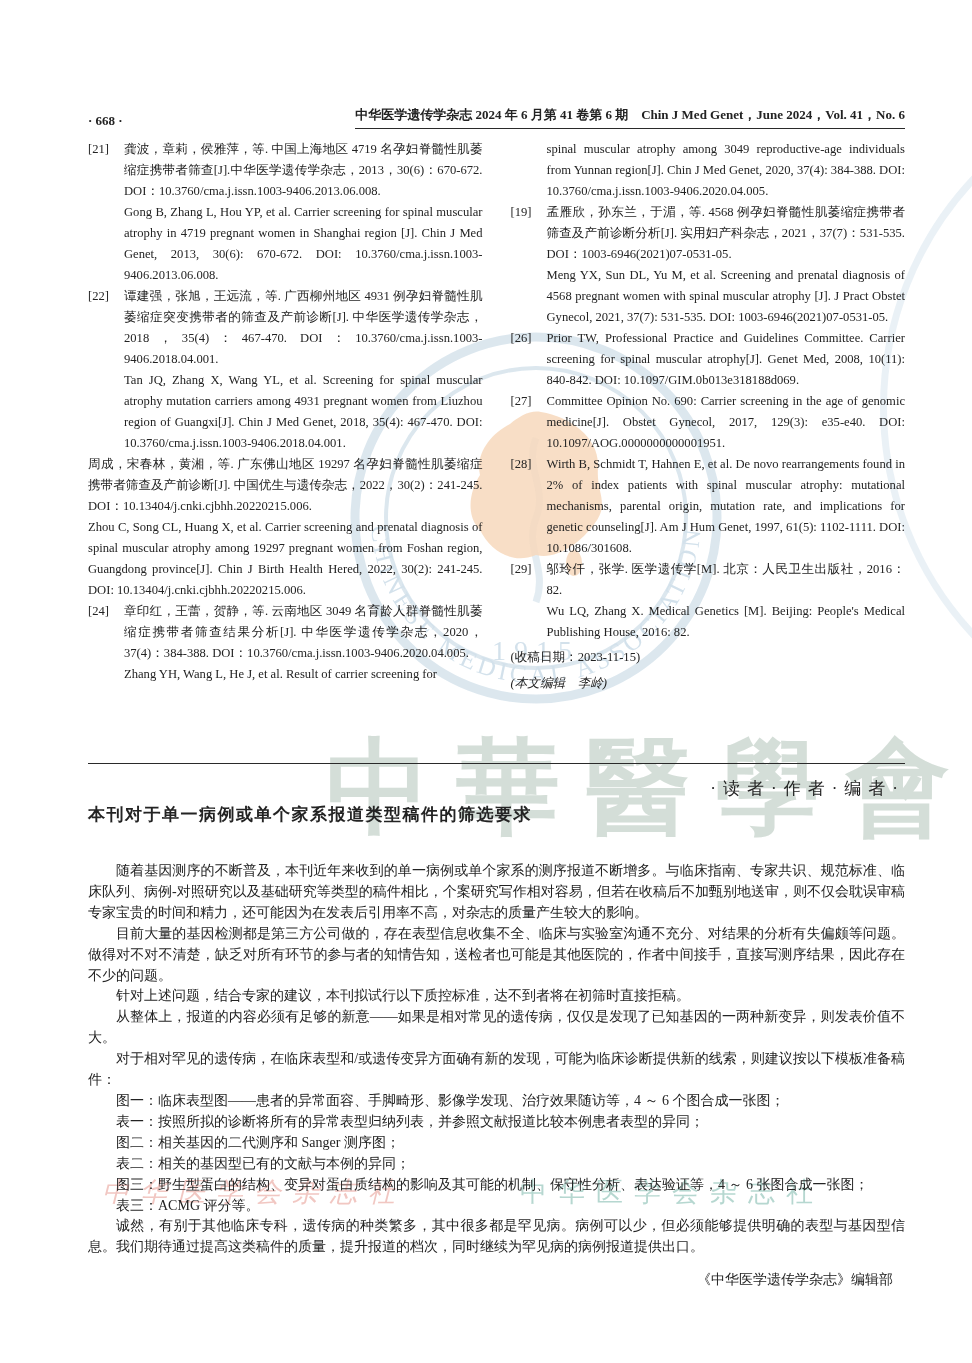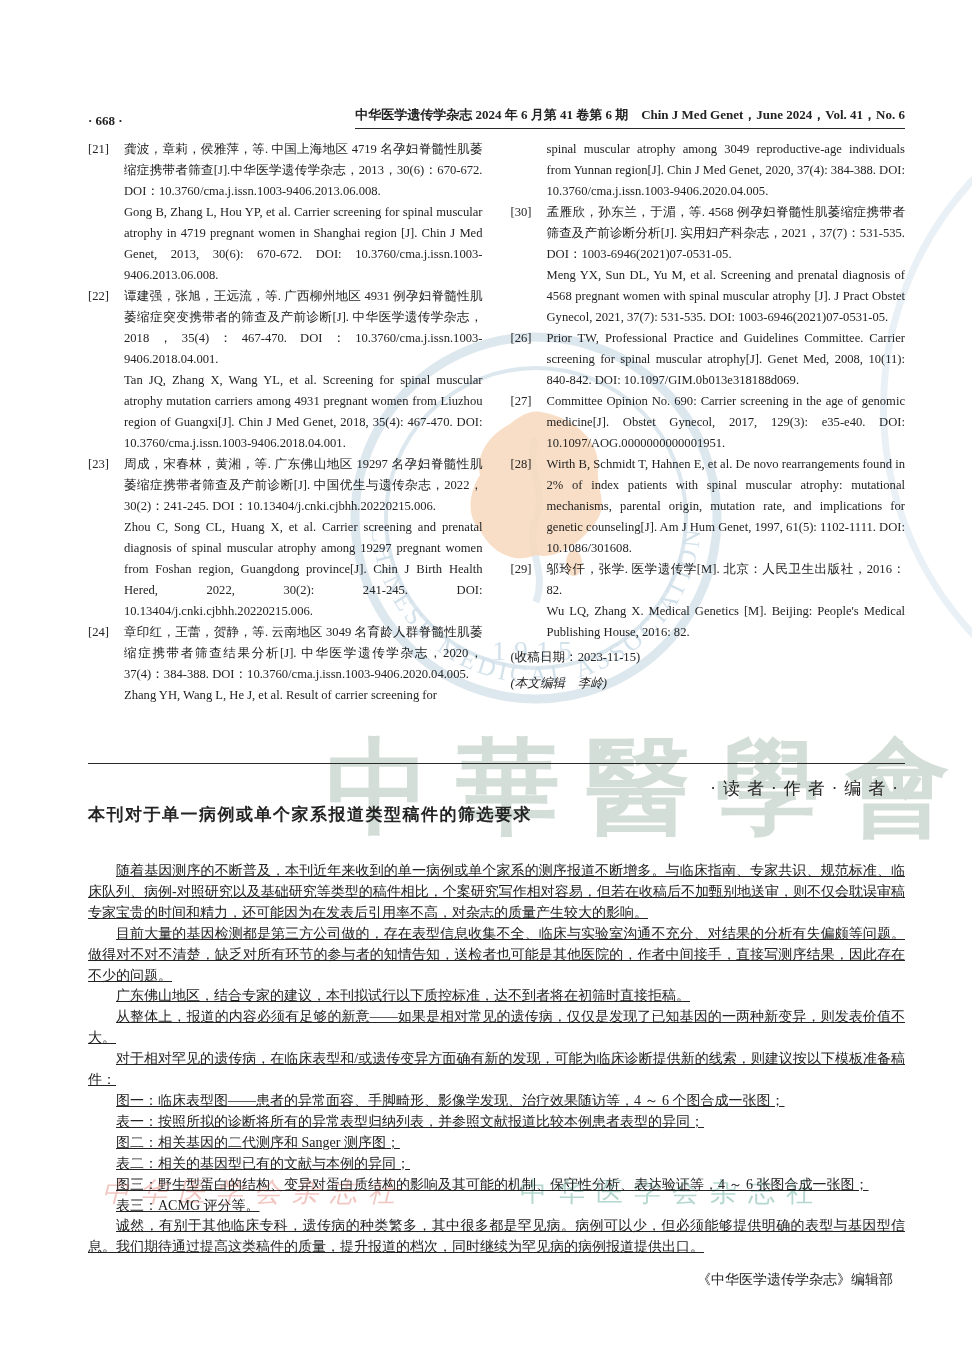--- a/index.html
+++ b/index.html
@@ -38,21 +38,21 @@
   
   .divider { position:absolute; top:763px; left:88px; right:67px;
     border-top:1.6px solid #2a2a2a; }
   .section-label { position:absolute; top:777px; right:67px;
     font-size:17px; letter-spacing:7px; }
   .notice-title { position:absolute; top:803px; left:88px;
     font-family:Liberation Serif, serif;
     font-weight:bold; font-size:17px; letter-spacing:1.5px; }
   .notice-body { position:absolute; top:861px; left:88px; right:67px;
     font-size:14px; line-height:20.9px; text-align:justify; }
-  .notice-body p { margin:0; text-indent:2em;text-decoration:underline; }
+  .notice-body p { margin:0; text-indent:2em; }
   .signature { text-align:right; padding-right:12px; margin-top:12px; }
   
   .emblem-text { font-family:"Liberation Serif",serif; }
 </style>
 </head>
 <body>
 
 <div class="page">
 
   <div class="wm wm-arc-right"></div>
@@ -92,21 +92,20 @@
         </div>
       </div>
       <div class="ref">
         <span class="ref-id">[22]</span>
         <div class="ref-body">
           <div>谭建强，张旭，王远流，等. 广西柳州地区 4931 例孕妇脊髓性肌萎缩症突变携带者的筛查及产前诊断[J]. 中华医学遗传学杂志，2018，35(4)：467-470. DOI：10.3760/cma.j.issn.1003-9406.2018.04.001.</div>
           <div>Tan JQ, Zhang X, Wang YL, et al. Screening for spinal muscular atrophy mutation carriers among 4931 pregnant women from Liuzhou region of Guangxi[J]. Chin J Med Genet, 2018, 35(4): 467-470. DOI: 10.3760/cma.j.issn.1003-9406.2018.04.001.</div>
         </div>
       </div>
       <div class="ref">
-        <span class="ref-id">[23]</span>
         <div class="ref-body">
           <div>周成，宋春林，黄湘，等. 广东佛山地区 19297 名孕妇脊髓性肌萎缩症携带者筛查及产前诊断[J]. 中国优生与遗传杂志，2022，30(2)：241-245. DOI：10.13404/j.cnki.cjbhh.20220215.006.</div>
           <div>Zhou C, Song CL, Huang X, et al. Carrier screening and prenatal diagnosis of spinal muscular atrophy among 19297 pregnant women from Foshan region, Guangdong province[J]. Chin J Birth Health Hered, 2022, 30(2): 241-245. DOI: 10.13404/j.cnki.cjbhh.20220215.006.</div>
         </div>
       </div>
       <div class="ref">
         <span class="ref-id">[24]</span>
         <div class="ref-body">
           <div>章印红，王蕾，贺静，等. 云南地区 3049 名育龄人群脊髓性肌萎缩症携带者筛查结果分析[J]. 中华医学遗传学杂志，2020，37(4)：384-388. DOI：10.3760/cma.j.issn.1003-9406.2020.04.005.</div>
           <div>Zhang YH, Wang L, He J, et al. Result of carrier screening for</div>
@@ -115,21 +114,21 @@
     </div>
 
     <div class="ref-col">
       <div class="ref">
         <span class="ref-id"></span>
         <div class="ref-body">
           <div>spinal muscular atrophy among 3049 reproductive-age individuals from Yunnan region[J]. Chin J Med Genet, 2020, 37(4): 384-388. DOI: 10.3760/cma.j.issn.1003-9406.2020.04.005.</div>
         </div>
       </div>
       <div class="ref">
-        <span class="ref-id">[30]</span>
+        <span class="ref-id">[19]</span>
         <div class="ref-body">
           <div>孟雁欣，孙东兰，于湄，等. 4568 例孕妇脊髓性肌萎缩症携带者筛查及产前诊断分析[J]. 实用妇产科杂志，2021，37(7)：531-535. DOI：1003-6946(2021)07-0531-05.</div>
           <div>Meng YX, Sun DL, Yu M, et al. Screening and prenatal diagnosis of 4568 pregnant women with spinal muscular atrophy [J]. J Pract Obstet Gynecol, 2021, 37(7): 531-535. DOI: 1003-6946(2021)07-0531-05.</div>
         </div>
       </div>
       <div class="ref">
         <span class="ref-id">[26]</span>
         <div class="ref-body">
           <div>Prior TW, Professional Practice and Guidelines Committee. Carrier screening for spinal muscular atrophy[J]. Genet Med, 2008, 10(11): 840-842. DOI: 10.1097/GIM.0b013e318188d069.</div>
         </div>
@@ -158,21 +157,21 @@
     </div>
   </div>
 
   <div class="divider"></div>
   <div class="section-label">·读者·作者·编者·</div>
   <div class="notice-title">本刊对于单一病例或单个家系报道类型稿件的筛选要求</div>
 
   <div class="notice-body">
     <p>随着基因测序的不断普及，本刊近年来收到的单一病例或单个家系的测序报道不断增多。与临床指南、专家共识、规范标准、临床队列、病例-对照研究以及基础研究等类型的稿件相比，个案研究写作相对容易，但若在收稿后不加甄别地送审，则不仅会耽误审稿专家宝贵的时间和精力，还可能因为在发表后引用率不高，对杂志的质量产生较大的影响。</p>
     <p>目前大量的基因检测都是第三方公司做的，存在表型信息收集不全、临床与实验室沟通不充分、对结果的分析有失偏颇等问题。做得对不对不清楚，缺乏对所有环节的参与者的知情告知，送检者也可能是其他医院的，作者中间接手，直接写测序结果，因此存在不少的问题。</p>
-    <p>广东佛山地区，结合专家的建议，本刊拟试行以下质控标准，达不到者将在初筛时直接拒稿。</p>
+    <p>针对上述问题，结合专家的建议，本刊拟试行以下质控标准，达不到者将在初筛时直接拒稿。</p>
     <p>从整体上，报道的内容必须有足够的新意——如果是相对常见的遗传病，仅仅是发现了已知基因的一两种新变异，则发表价值不大。</p>
     <p>对于相对罕见的遗传病，在临床表型和/或遗传变异方面确有新的发现，可能为临床诊断提供新的线索，则建议按以下模板准备稿件：</p>
     <p>图一：临床表型图——患者的异常面容、手脚畸形、影像学发现、治疗效果随访等，4 ～ 6 个图合成一张图；</p>
     <p>表一：按照所拟的诊断将所有的异常表型归纳列表，并参照文献报道比较本例患者表型的异同；</p>
     <p>图二：相关基因的二代测序和 Sanger 测序图；</p>
     <p>表二：相关的基因型已有的文献与本例的异同；</p>
     <p>图三：野生型蛋白的结构、变异对蛋白质结构的影响及其可能的机制、保守性分析、表达验证等，4 ～ 6 张图合成一张图；</p>
     <p>表三：ACMG 评分等。</p>
     <p>诚然，有别于其他临床专科，遗传病的种类繁多，其中很多都是罕见病。病例可以少，但必须能够提供明确的表型与基因型信息。我们期待通过提高这类稿件的质量，提升报道的档次，同时继续为罕见病的病例报道提供出口。</p>
     <div class="signature">《中华医学遗传学杂志》编辑部</div>

